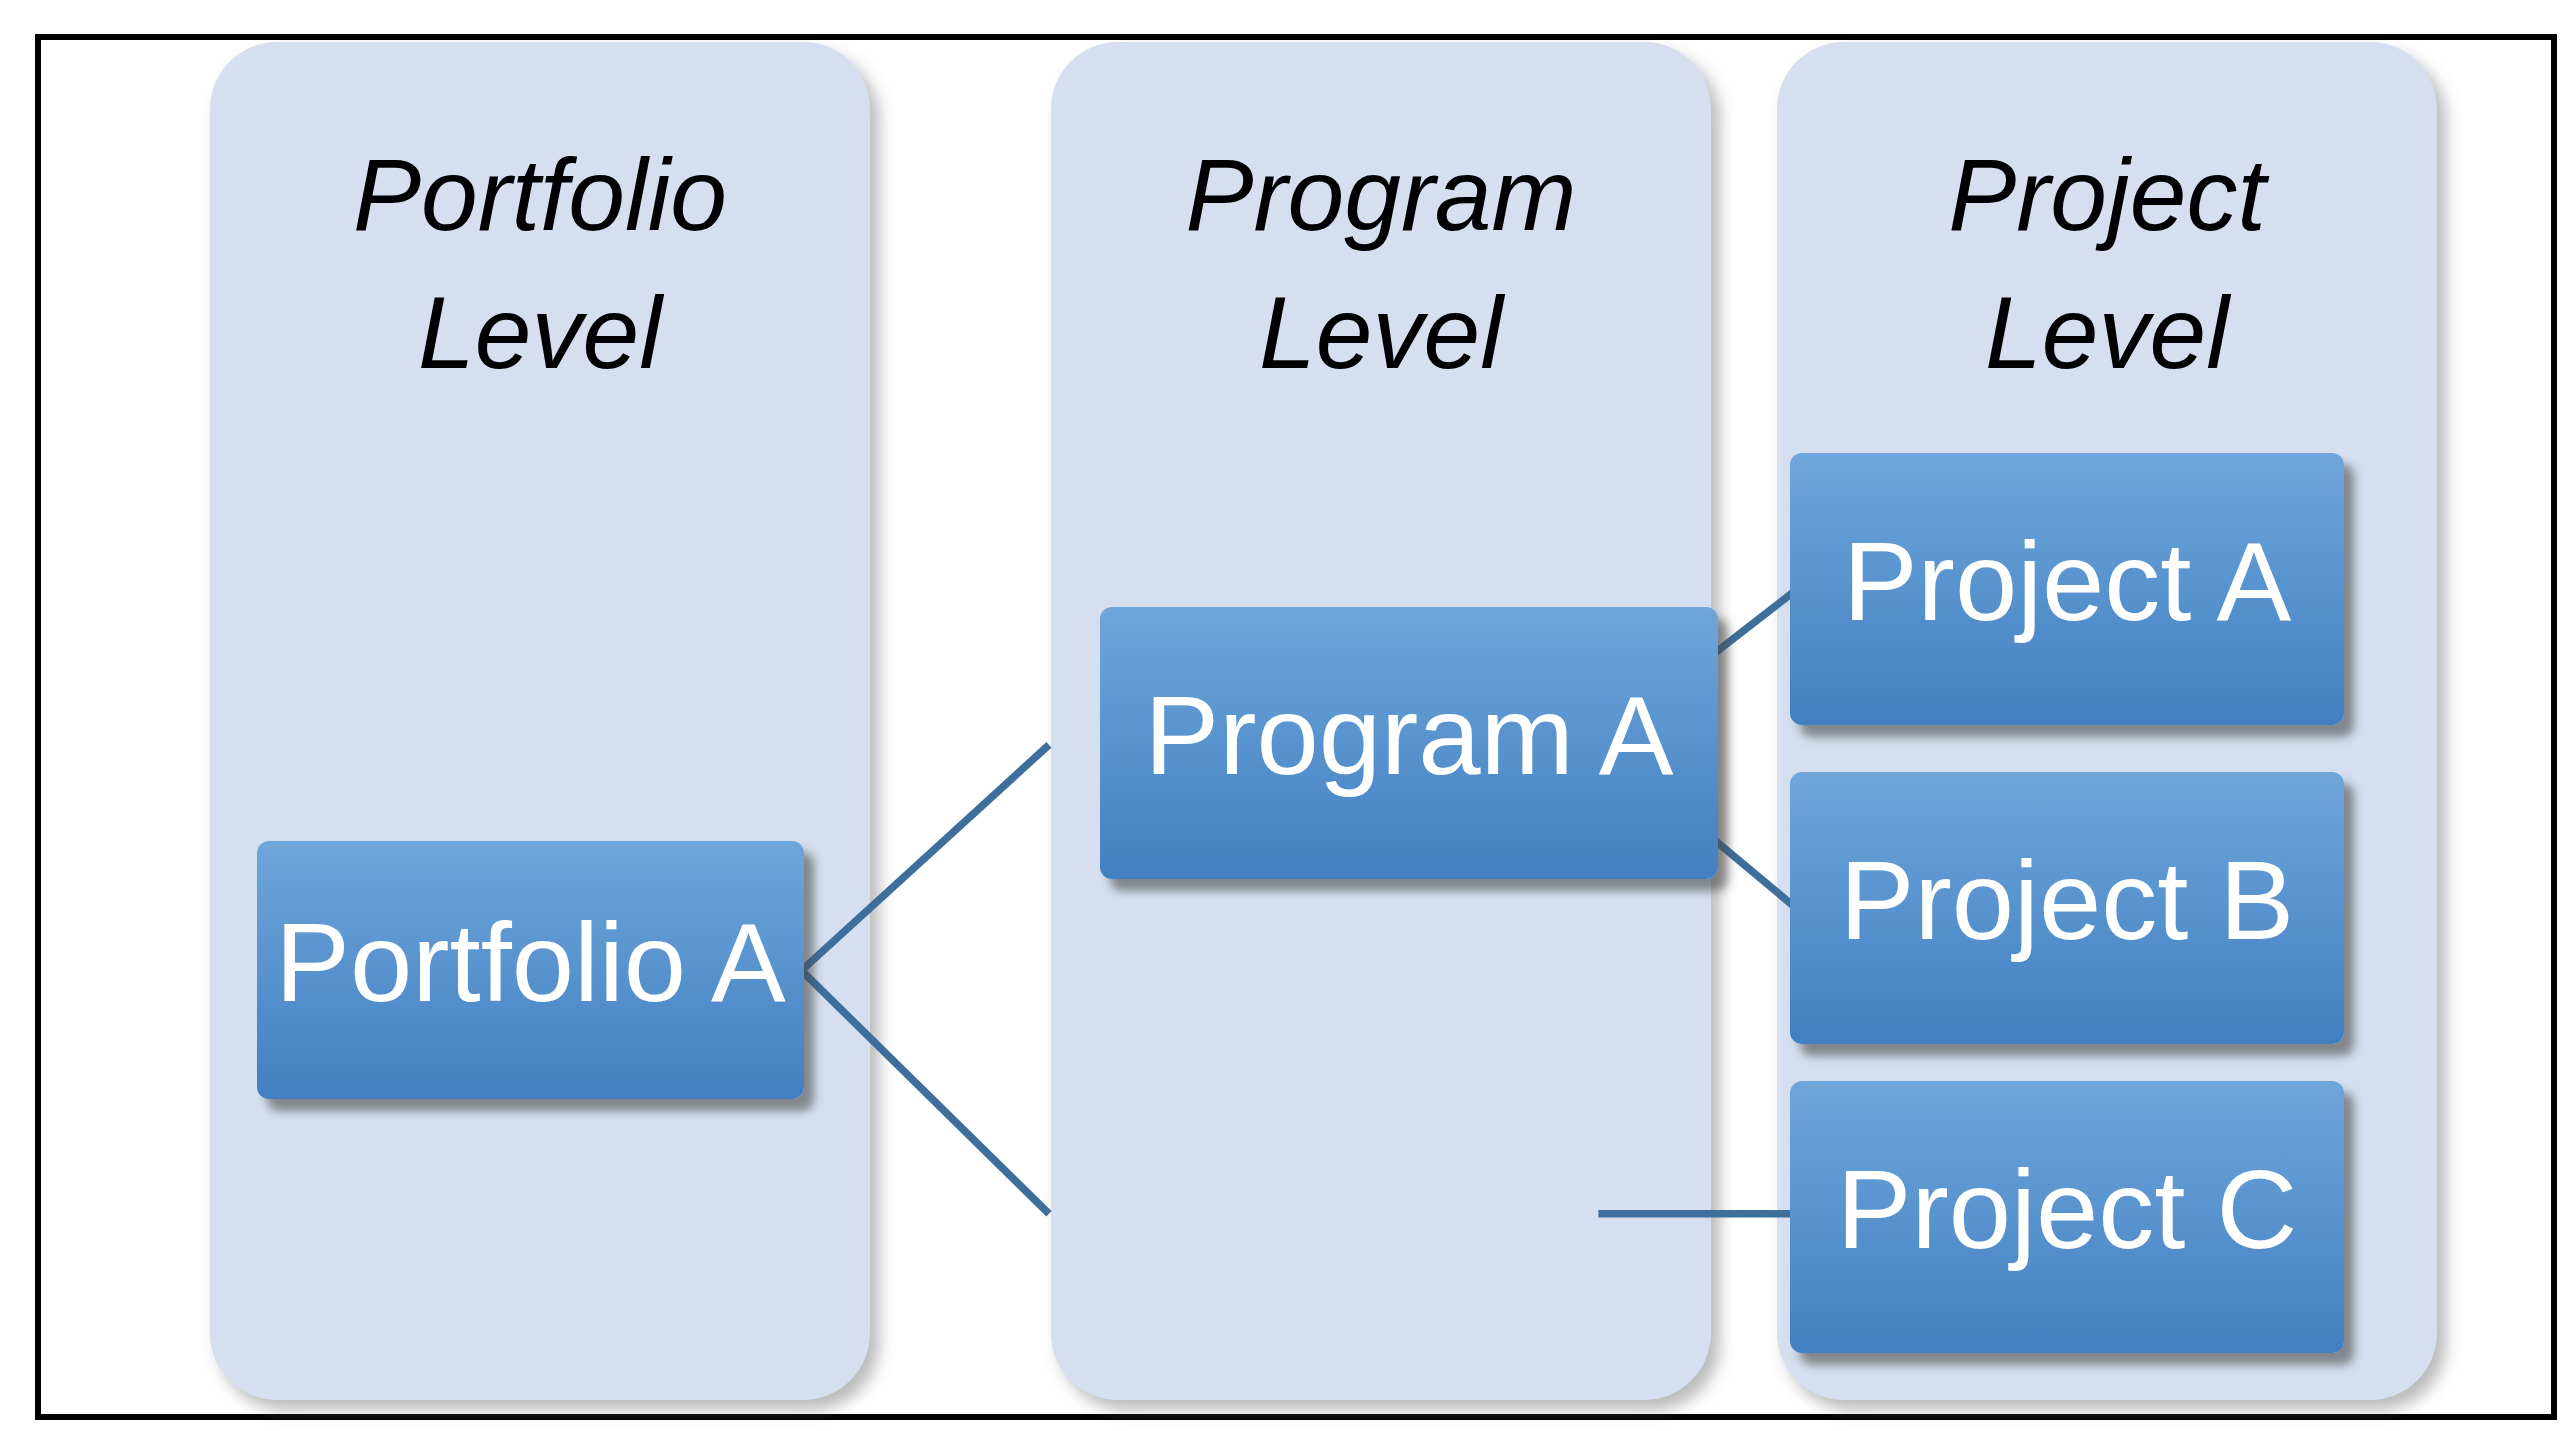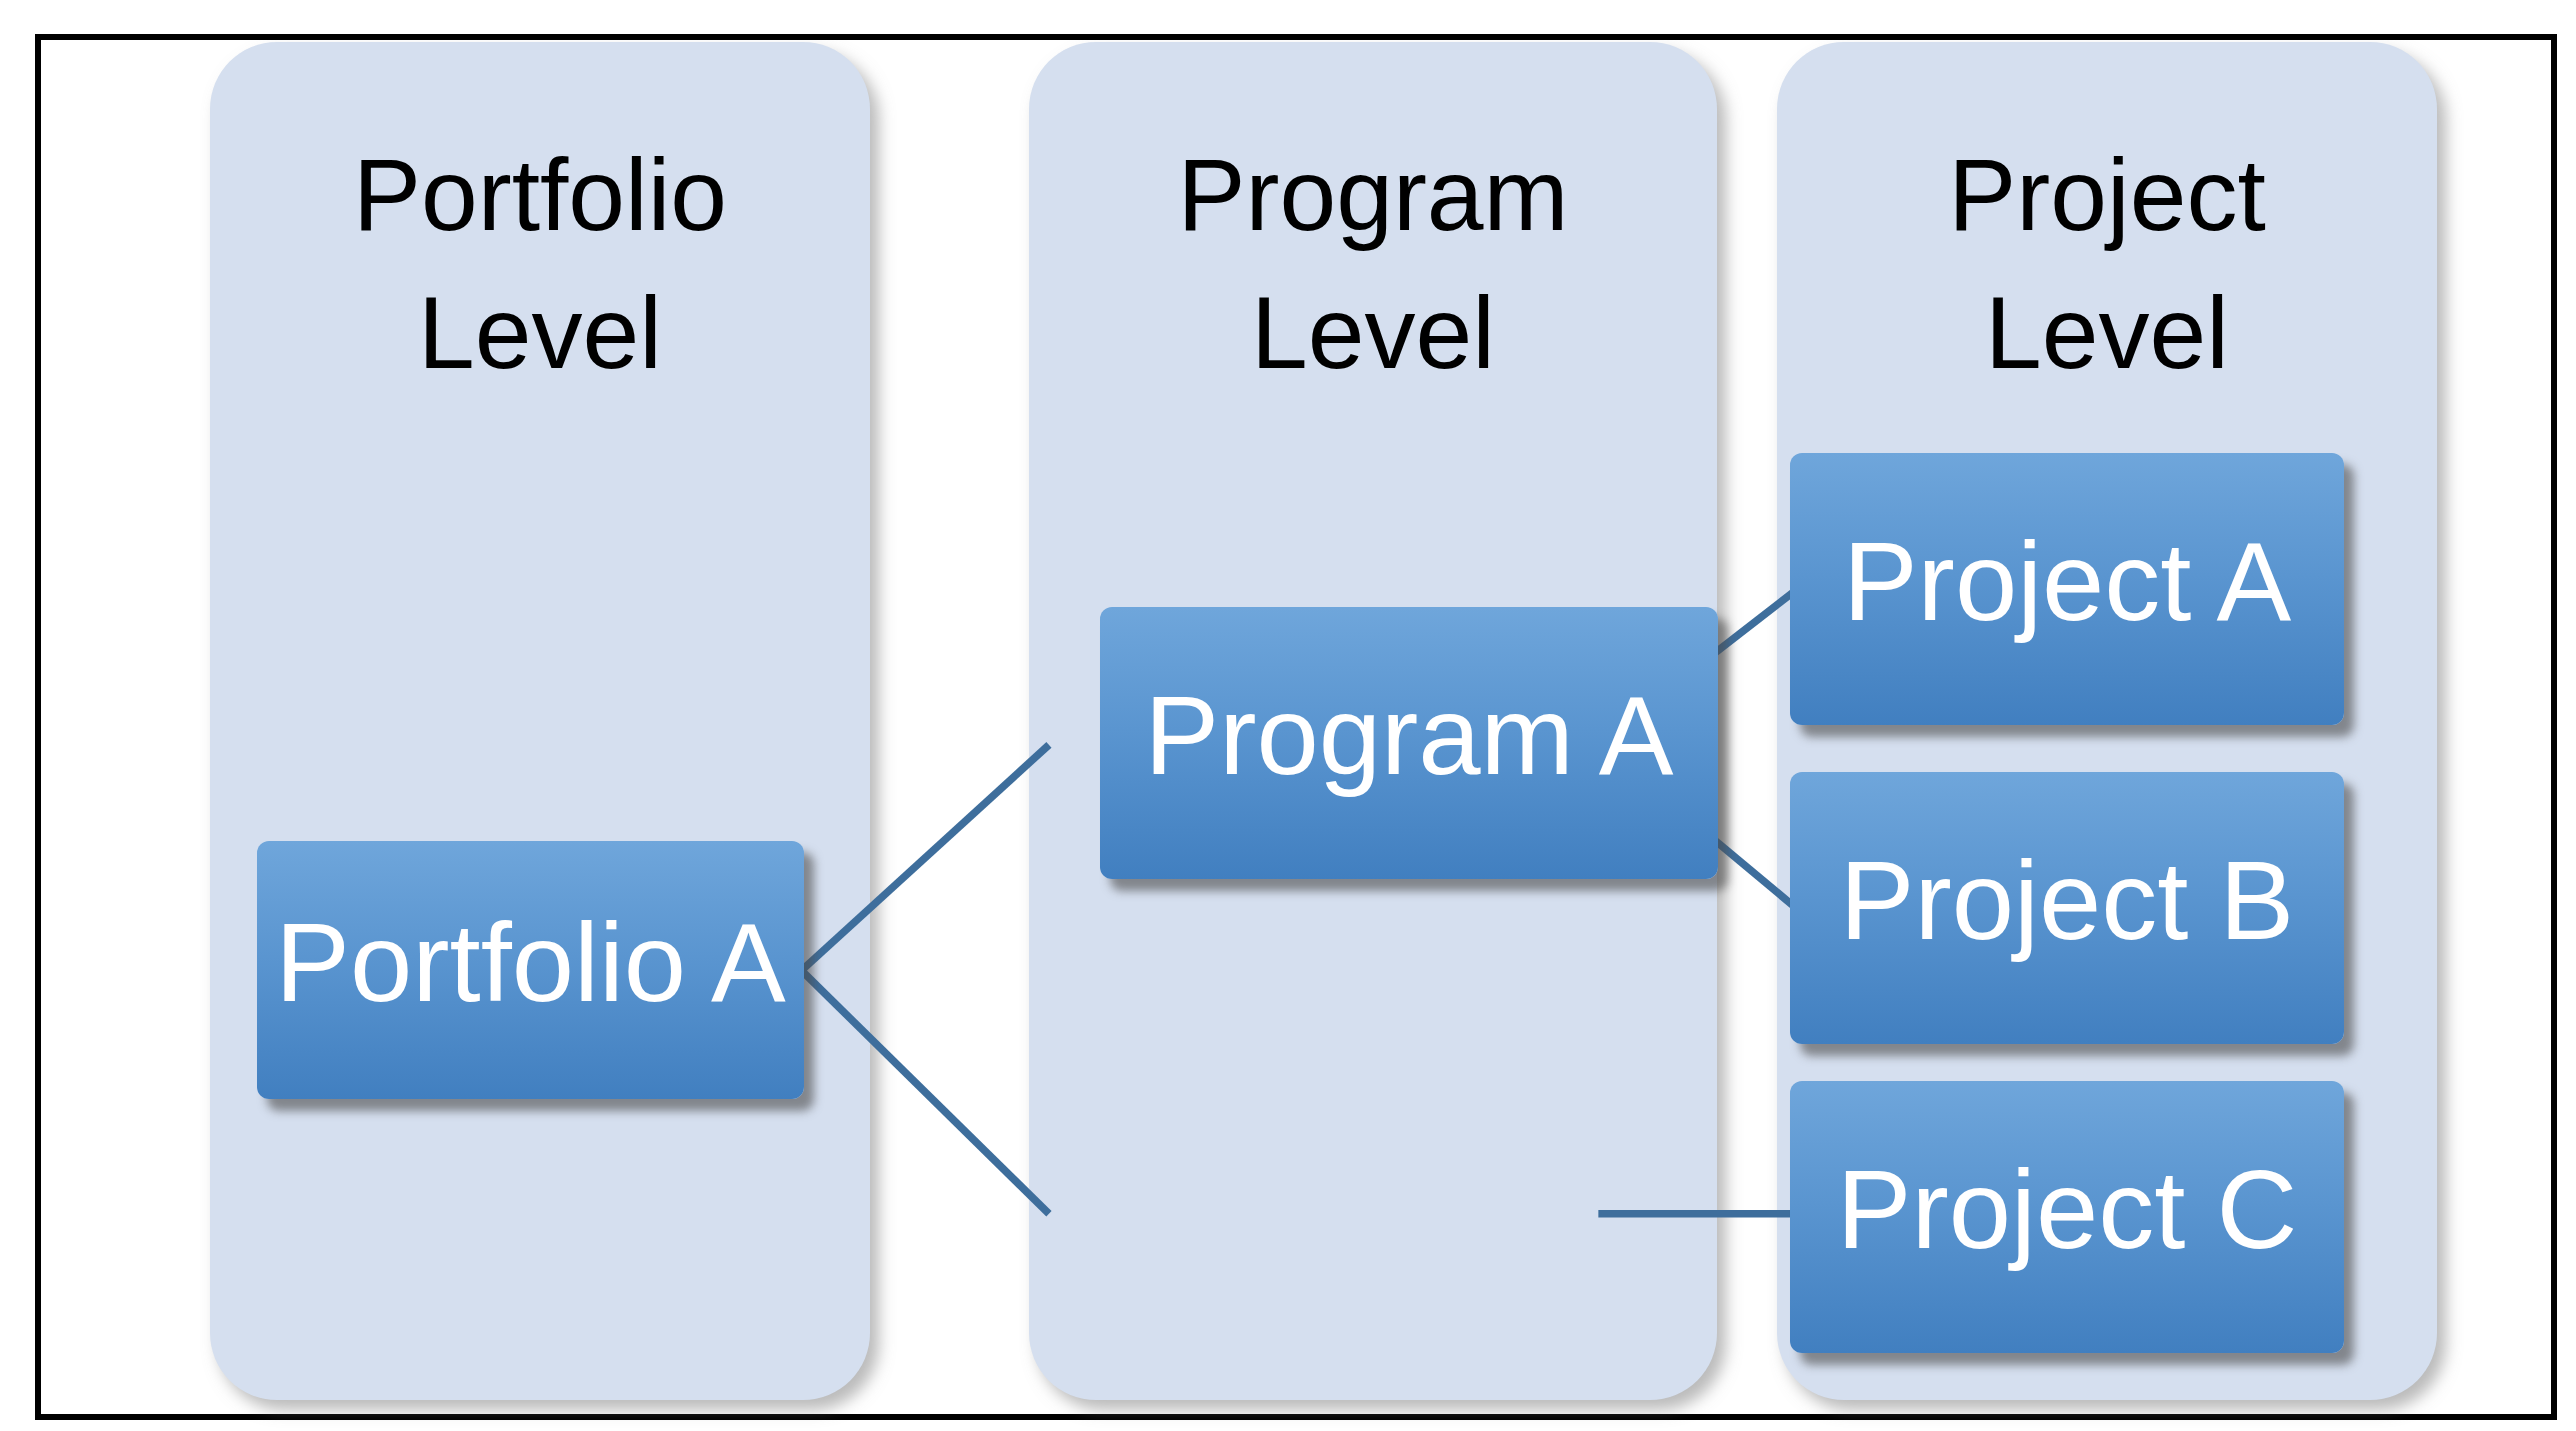--- a/index.html
+++ b/index.html
@@ -28,32 +28,33 @@
   .column {
     position: absolute;
     top: 42px;
     height: 1358px;
     width: 660px;
     background: var(--col-fill, #d5dfef);
     border-radius: 67px;
     box-shadow: 8.4px 10px 15px rgba(120,120,120,0.5);
   }
   .column.c1 { left: 210px; }
-  .column.c2 { left: 1029px; padding-left: 28px; }
+  .column.c2 { left: 1051px; }
   .column.c3 { left: 1777px; }
   .column-title {
     position: absolute;
     top: 84px;
     left: 0;
     width: 100%;
     text-align: center;
     color: var(--title-text, #000000);
     font-size: 102px;
     line-height: 138px;
     letter-spacing: 0px;
+    font-style: italic;
   }
   .edges {
     position: absolute;
     left: 0;
     top: 0;
     width: 2576px;
     height: 1431px;
     z-index: 1;
   }
   .edges line {

